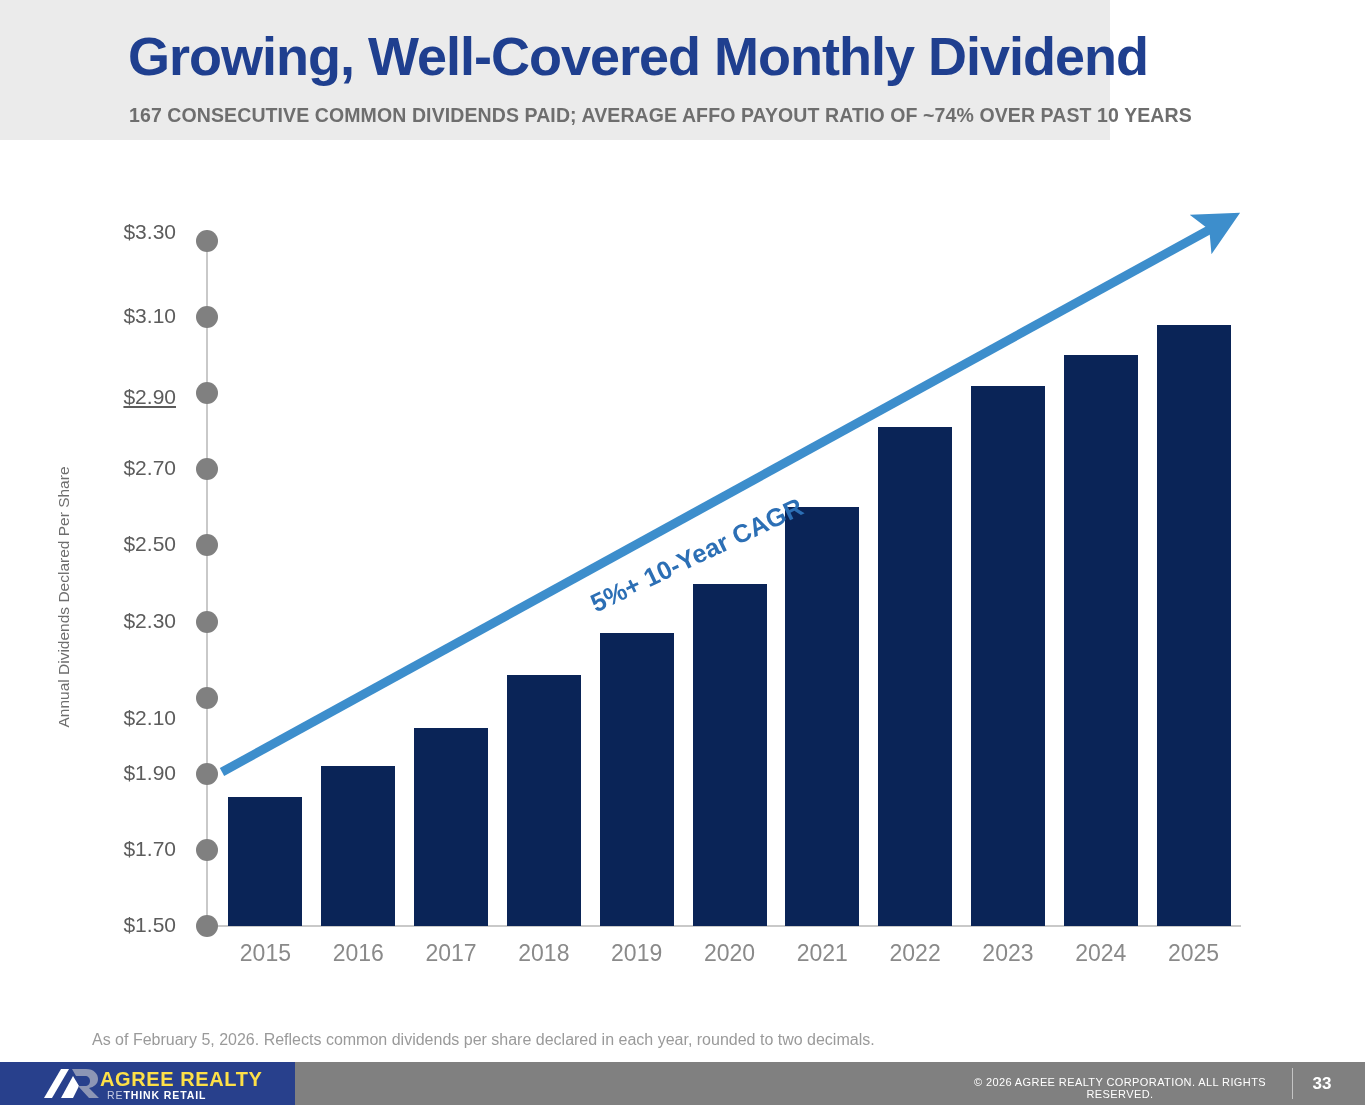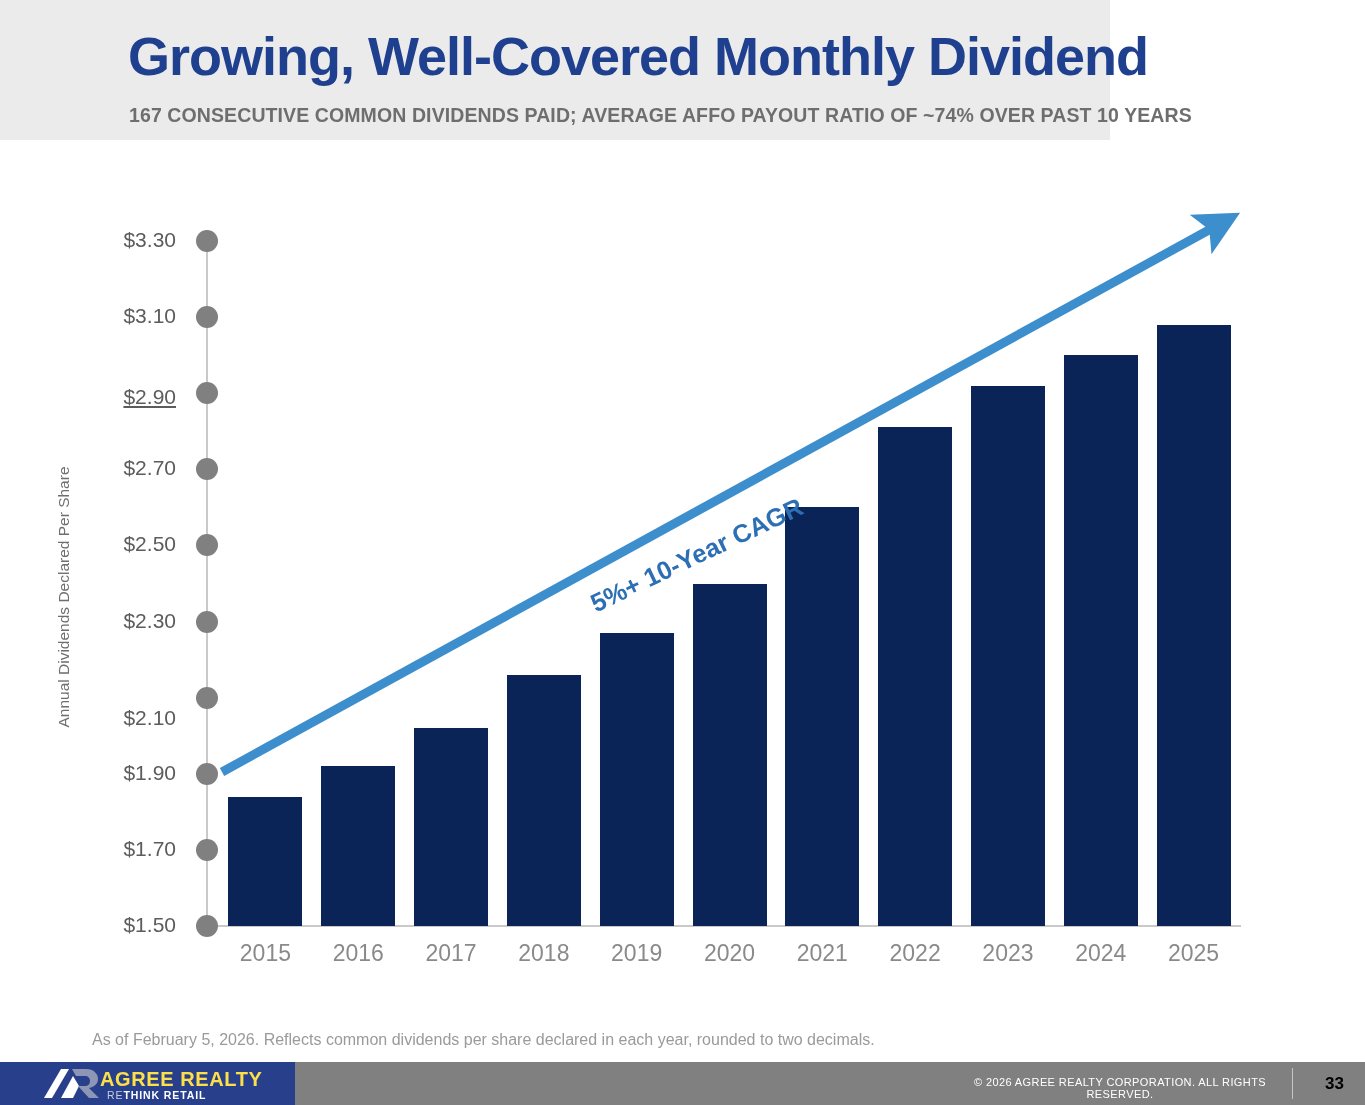--- a/index.html
+++ b/index.html
@@ -98,43 +98,43 @@
   .logo-tag b{color:#ffffff;}
   .footer-copy{
     position:absolute;left:955px;top:14px;width:330px;text-align:center;
     font-size:11px;color:#ffffff;letter-spacing:0.4px;
   }
   .footer-divider{
     position:absolute;left:1292px;top:6px;width:1px;height:31px;
     background:#c4c4c4;
   }
   .footer-page{
-    position:absolute;left:1300px;top:12px;width:44px;text-align:right;
-    font-size:17px;font-weight:bold;color:#000000;
+    position:absolute;left:1300px;top:12px;width:44px;text-align:center;
+    font-size:17px;font-weight:bold;color:#ffffff;
   }
 </style>
 </head>
 <body>
 
 <div class="header">
   <div class="header-title">Growing, Well-Covered Monthly Dividend</div>
   <div class="header-sub">167 CONSECUTIVE COMMON DIVIDENDS PAID; AVERAGE AFFO PAYOUT RATIO OF ~74% OVER PAST 10 YEARS</div>
 </div>
 
 <div class="chart-area">
 
   <div class="y-axis-title">Annual Dividends Declared Per Share</div>
 
   <div class="plot">
     <div class="axis-line"></div>
     <div class="baseline"></div>
 
     <div id="yticks">
         <div class="tick" style="top: 90px;"></div>
-        <div class="tick-label" style="top: 88px;">$3.30</div>
+        <div class="tick-label" style="top: 80px;">$3.30</div>
         <div class="tick" style="top: 166.111px;"></div>
         <div class="tick-label" style="top: 164.111px;">$3.10</div>
         <div class="tick" style="top: 242.222px;"></div>
         <div class="tick-label" style="top: 245px; text-decoration: underline;">$2.90</div>
         <div class="tick" style="top: 318.333px;"></div>
         <div class="tick-label" style="top: 316.333px;">$2.70</div>
         <div class="tick" style="top: 394.444px;"></div>
         <div class="tick-label" style="top: 392.444px;">$2.50</div>
         <div class="tick" style="top: 470.556px;"></div>
         <div class="tick-label" style="top: 468.556px;">$2.30</div>

